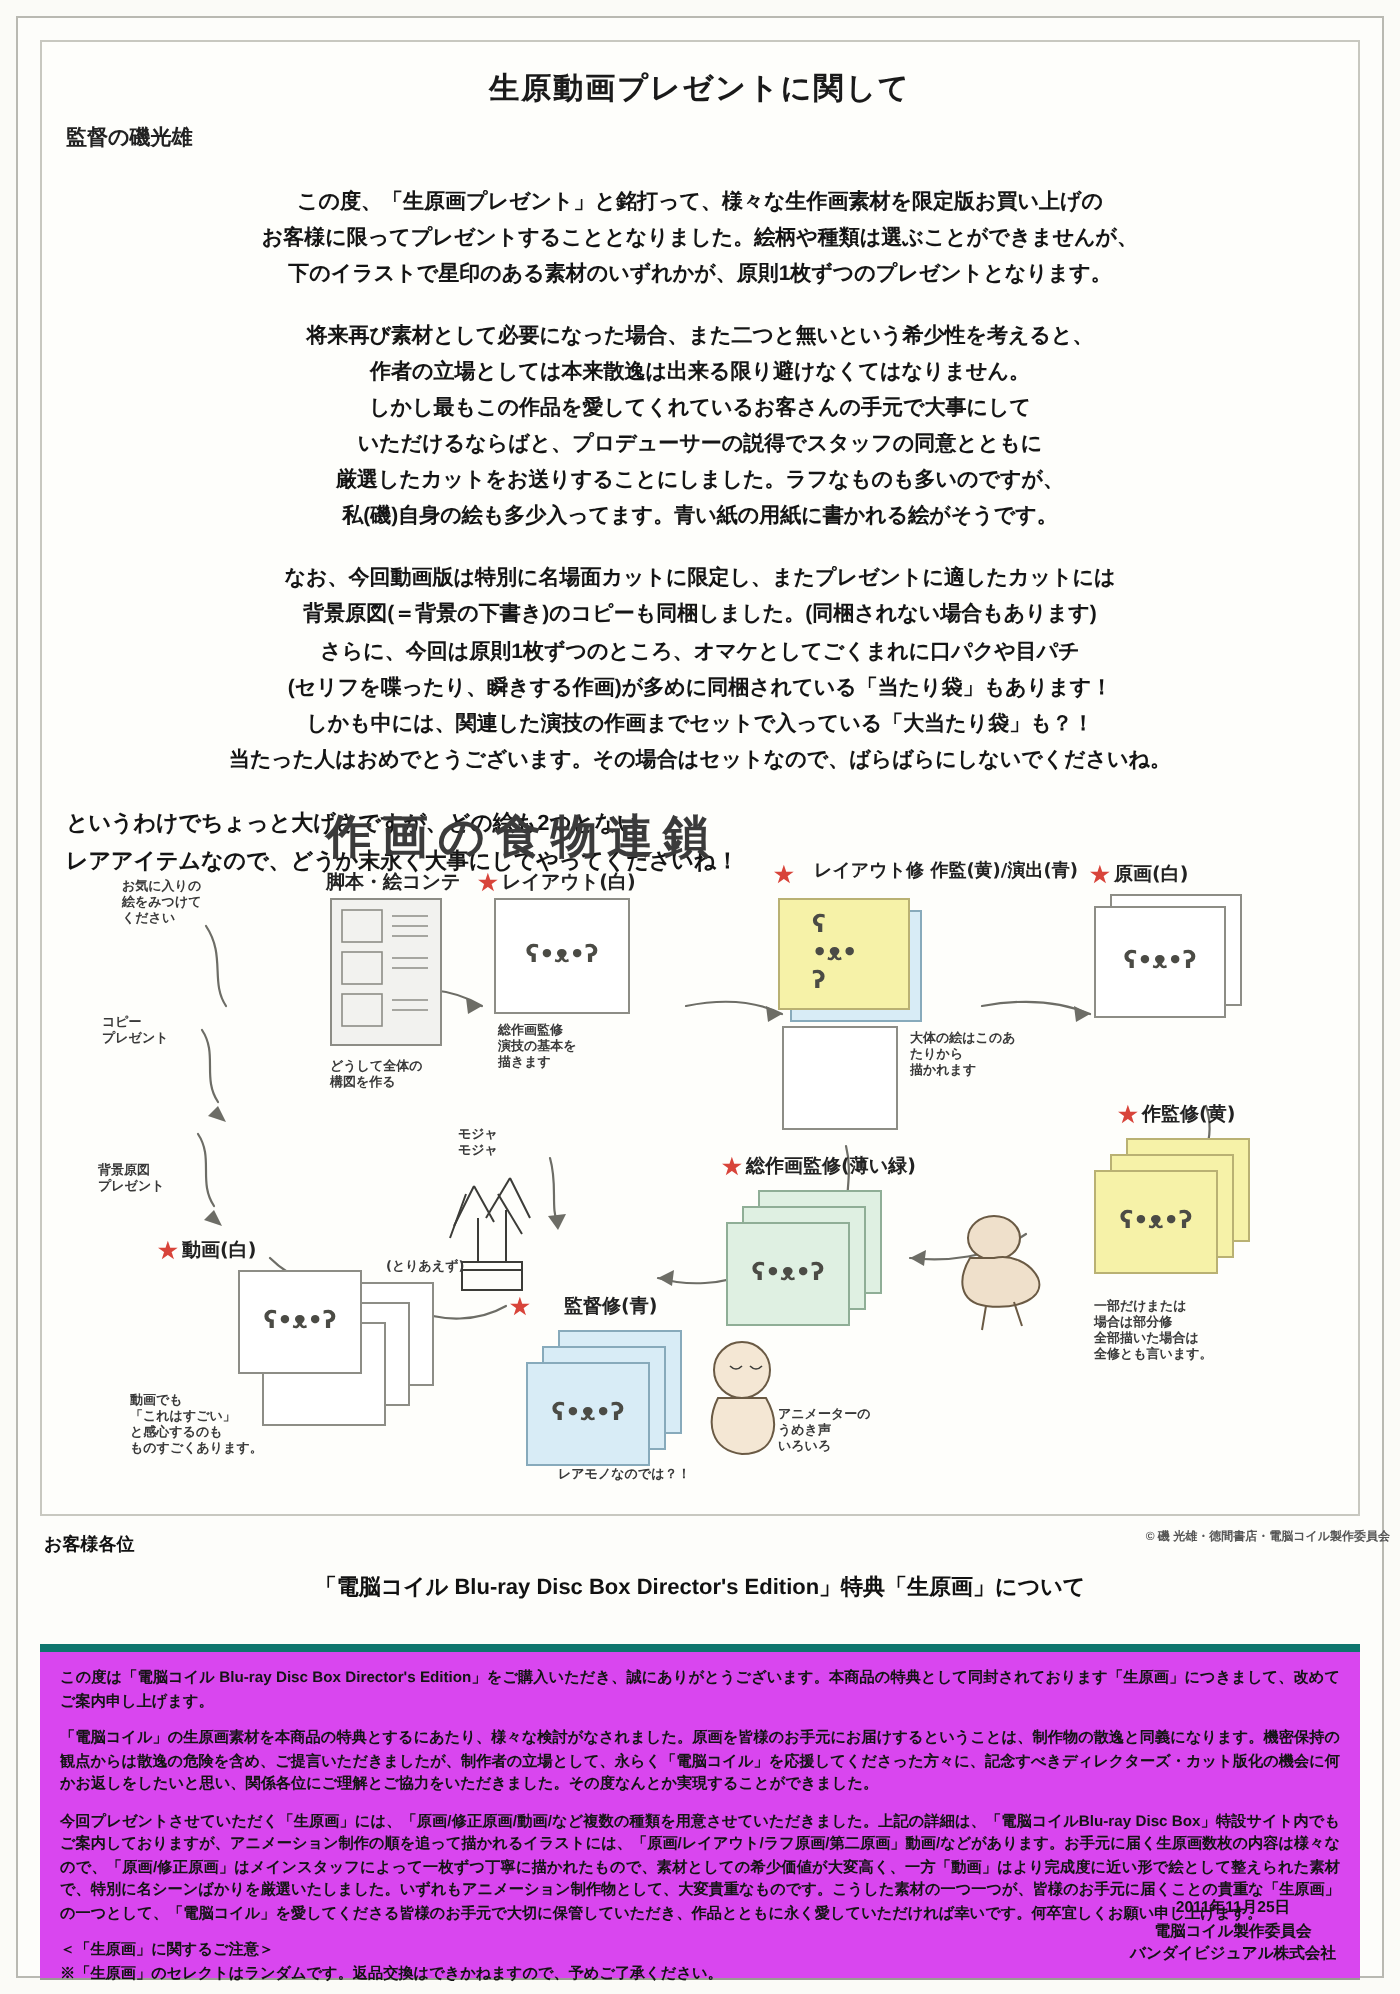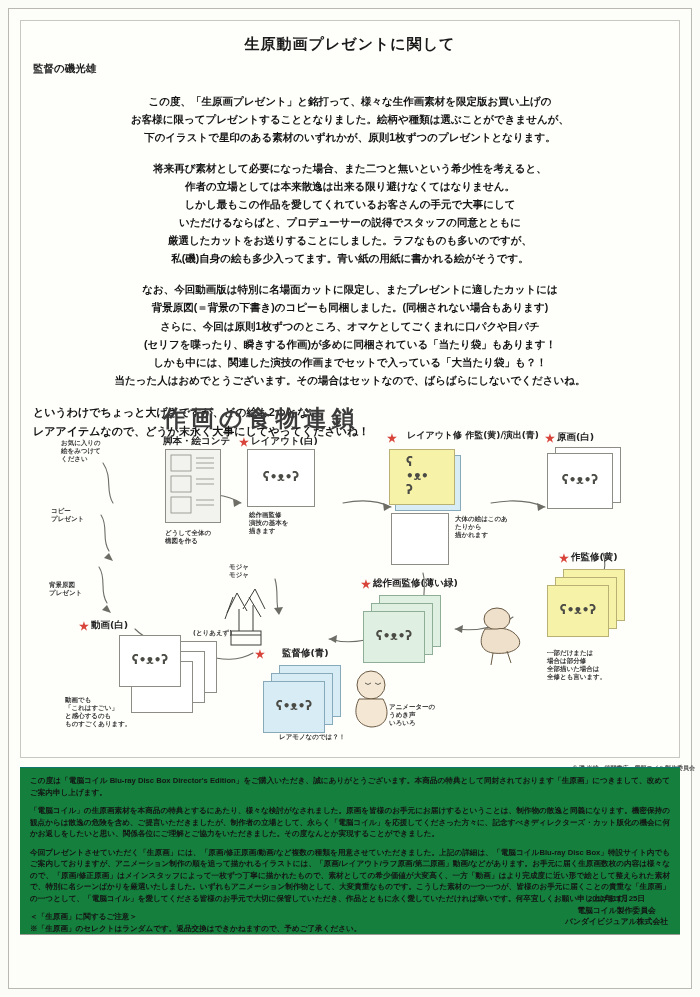--- a/index.html
+++ b/index.html
@@ -146,25 +146,25 @@
   #addressee {
     left: 22px; top: 766px; width: 200px;
     font-size: 9px; color: #111;
   }
   #subject {
     left: 22px; top: 786px; width: 656px;
     text-align: center;
     font-size: 11px; color: #111;
   }
   #lower-box {
-    left: 20px; top: 767px; width: 660px; height: 168px;
-    border-top: 1px solid #0f766e;
+    left: 20px; top: 822px; width: 660px; height: 168px;
+    border-top: 4px solid #0f766e;
     border-bottom: 1px solid #9a9a93;
     padding: 7px 10px 0 10px;
-    background: #15803d;
+    background: #d946ef;
   }
   .lp {
     font-size: 7.6px;
     line-height: 1.52;
     color: #141414;
     margin: 0 0 7px 0;
     text-align: justify;
   }
   .notes {
     font-size: 7.6px;

